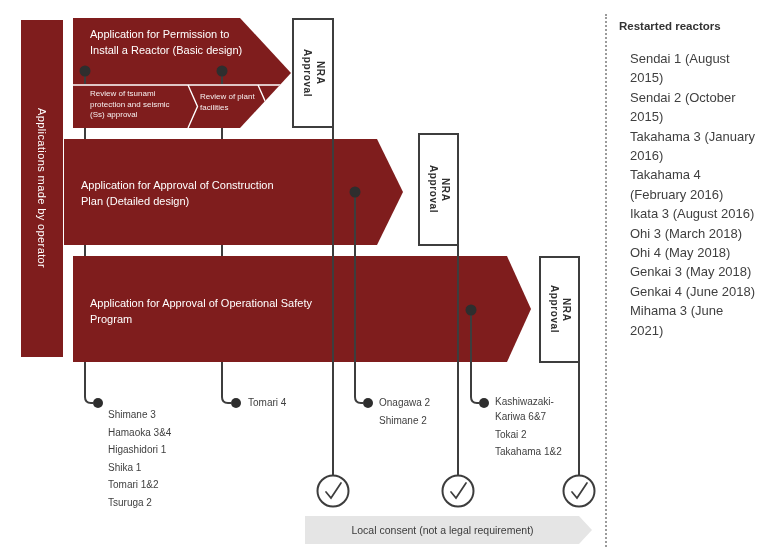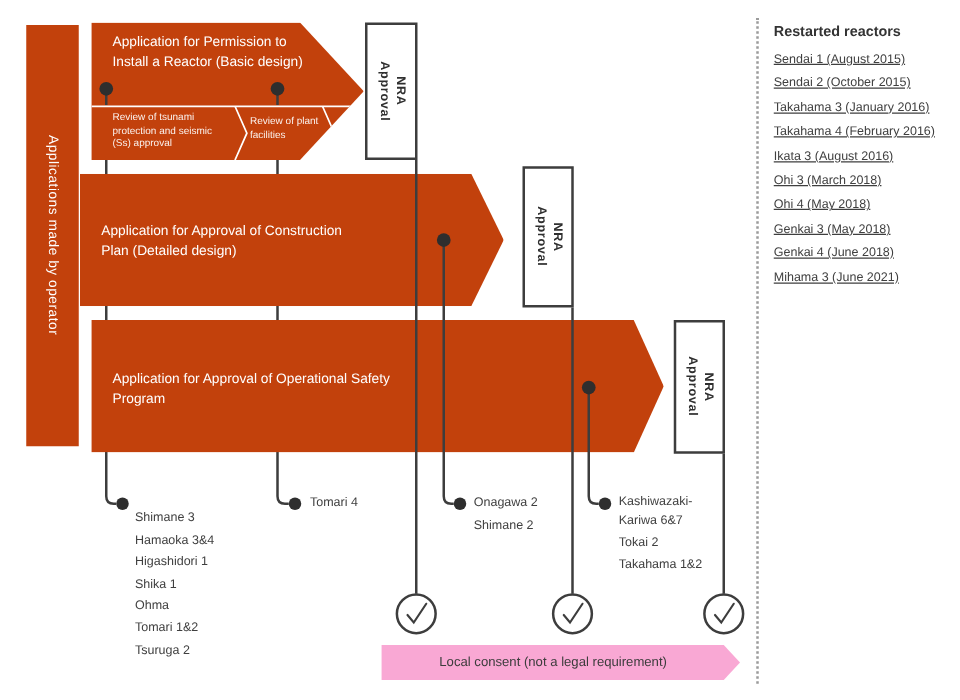--- a/index.html
+++ b/index.html
@@ -7,21 +7,21 @@
     position:relative;width:768px;height:560px;background:#fff;overflow:hidden;
     font-family:"Liberation Sans",sans-serif;
   }
   .abs{position:absolute;}
   .layer-behind{position:absolute;left:0;top:0;z-index:0;}
   .shape{z-index:1;}
   .layer-front{position:absolute;left:0;top:0;z-index:2;}
   .panel{z-index:3;}
 
   
-  .blue{background:#c2410c;}
+  .blue{background:#7f1d1d;}
   .arrow1{left:73px;top:18px;width:218px;height:110px;
     clip-path:polygon(0 0,167px 0,100% 50%,167px 100%,0 100%);}
   .arrow2{left:64px;top:139px;width:339px;height:106px;
     clip-path:polygon(0 0,313px 0,100% 50%,313px 100%,0 100%);}
   .arrow3{left:73px;top:256px;width:458px;height:106px;
     clip-path:polygon(0 0,434px 0,100% 50%,434px 100%,0 100%);}
   .preservice{left:468px;top:139px;width:114px;height:107px;
     clip-path:polygon(0 0,92px 0,100% 50%,92px 100%,0 100%);}
   .arrow-title{position:absolute;left:17px;color:#fff;font-size:11px;line-height:15.5px;}
   .sub-label{position:absolute;color:rgba(255,255,255,0.93);font-size:8px;line-height:10.5px;}
@@ -45,26 +45,26 @@
   .rlist li{line-height:17.6px;}
   .list1{left:108px;top:406px;width:120px;}
   .list2{left:248px;top:394px;width:90px;}
   .list3{left:379px;top:394px;width:90px;}
   .list4{left:495px;top:394px;width:84px;}
   .list4 li{line-height:15px;margin-bottom:2.5px;}
 
   
   .divider{left:605px;top:14px;height:533px;width:0;border-left:2px dotted #9b9b9b;}
   .restarted-heading{left:619px;top:20px;font-size:11.5px;font-weight:bold;color:#333;}
-  .restarted-list{left:619px;top:38px;list-style:none;margin:0;padding:0;
-    font-size:10px;color:#3f3f3f;text-decoration:underline;}
+  .restarted-list{left:619px;top:38px;list-style:none;margin:11px;padding:0;
+    font-size:13px;color:#3f3f3f;}
   .restarted-list li{line-height:19.4px;}
 
   
-  .consent{left:305px;top:516px;width:287px;height:28px;background:#f9a8d4;
+  .consent{left:305px;top:516px;width:287px;height:28px;background:#e5e5e5;
     clip-path:polygon(0 0,274px 0,100% 50%,274px 100%,0 100%);
     display:flex;align-items:center;justify-content:center;}
   .consent-label{font-size:10.5px;color:#3c3c3c;padding-right:12px;}
 </style>
 </head>
 <body>
 
 <div id="stage">
 
   <svg class="layer-behind" width="768" height="560">
@@ -149,21 +149,20 @@
       <path d="M 451 492 L 456 498 L 466 483"></path>
       <path d="M 572 492 L 577 498 L 587 483"></path>
     </g>
   </svg>
 
   <ul class="abs panel rlist list1">
     <li>Shimane 3</li>
     <li>Hamaoka 3&amp;4</li>
     <li>Higashidori 1</li>
     <li>Shika 1</li>
-    <li>Ohma</li>
     <li>Tomari 1&amp;2</li>
     <li>Tsuruga 2</li>
   </ul>
   <ul class="abs panel rlist list2">
     <li>Tomari 4</li>
   </ul>
   <ul class="abs panel rlist list3">
     <li>Onagawa 2</li>
     <li>Shimane 2</li>
   </ul>

